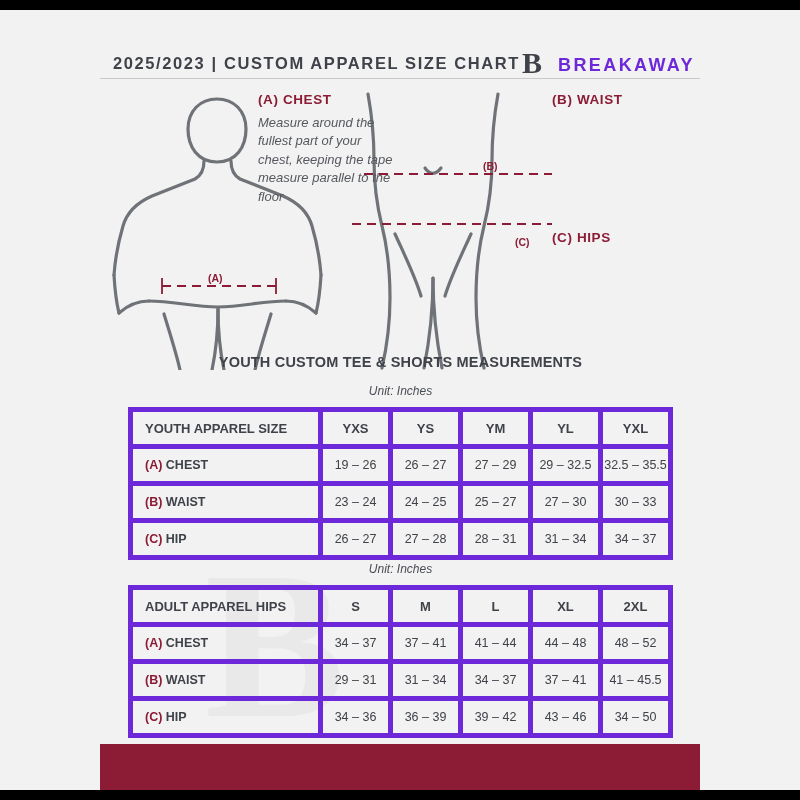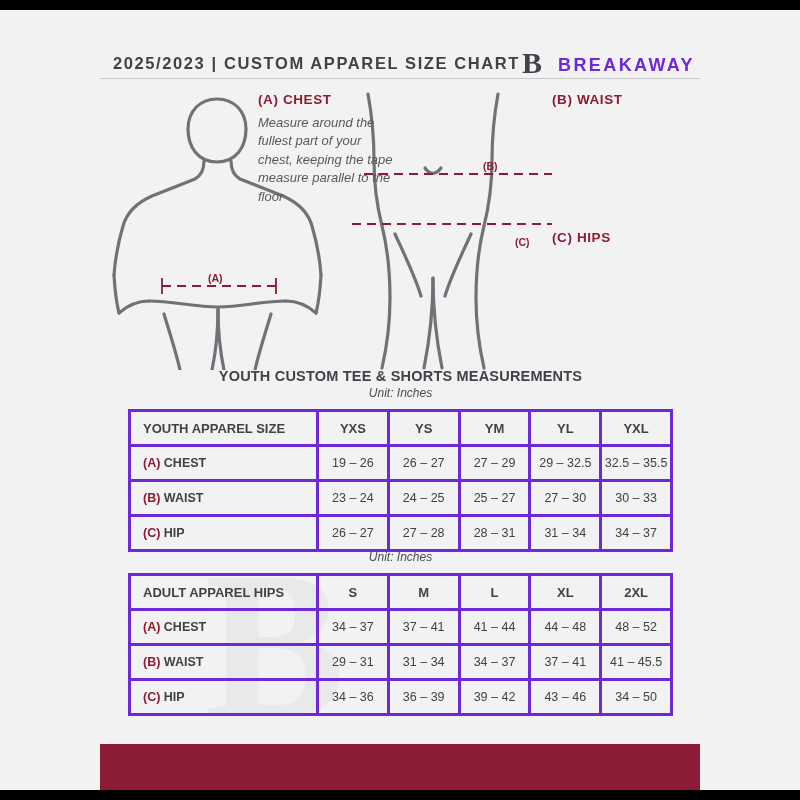--- a/index.html
+++ b/index.html
@@ -140,30 +140,30 @@
     font-size: 14.5px;
     font-weight: bold;
     letter-spacing: 0.2px;
     color: #3f4248;
   }
   .tbl-unit {
     text-align: center;
     font-size: 12px;
     font-style: italic;
     color: #4a4d53;
-    margin-top: 2px;
+    margin-top: 14px;
     margin-bottom: 9px;
   }
   table {
     border-collapse: collapse;
     width: 545px;
     table-layout: fixed;
   }
   table td, table th {
-    border: 3px solid #6d28d9;
+    border: 5px solid #6d28d9;
     height: 30px;
     font-size: 12.5px;
     color: #3f4248;
     text-align: center;
     font-weight: normal;
   }
   table th { font-weight: bold; font-size: 13px; }
   .col-label { width: 172px; }
   .row-head {
     text-align: left;
@@ -256,21 +256,21 @@
         <div class="callout-body">Measure around the fullest part of your chest, keeping the tape measure parallel to the floor</div>
       </div>
       <div class="callout c-waist">
         <div class="callout-title">(B) WAIST</div>
       </div>
       <div class="callout c-hips">
         <div class="callout-title">(C) HIPS</div>
       </div>
     </div>
 
-    <div class="table-block" style="top:358px;">
+    <div class="table-block" style="top:344px;">
       <div class="tbl-title">YOUTH CUSTOM TEE &amp; SHORTS MEASUREMENTS</div>
       <div class="tbl-unit">Unit: Inches</div>
       <table>
         <thead>
           <tr>
             <th class="col-label head-label">YOUTH APPAREL SIZE</th>
             <th>YXS</th>
             <th>YS</th>
             <th>YM</th>
             <th>YL</th>

